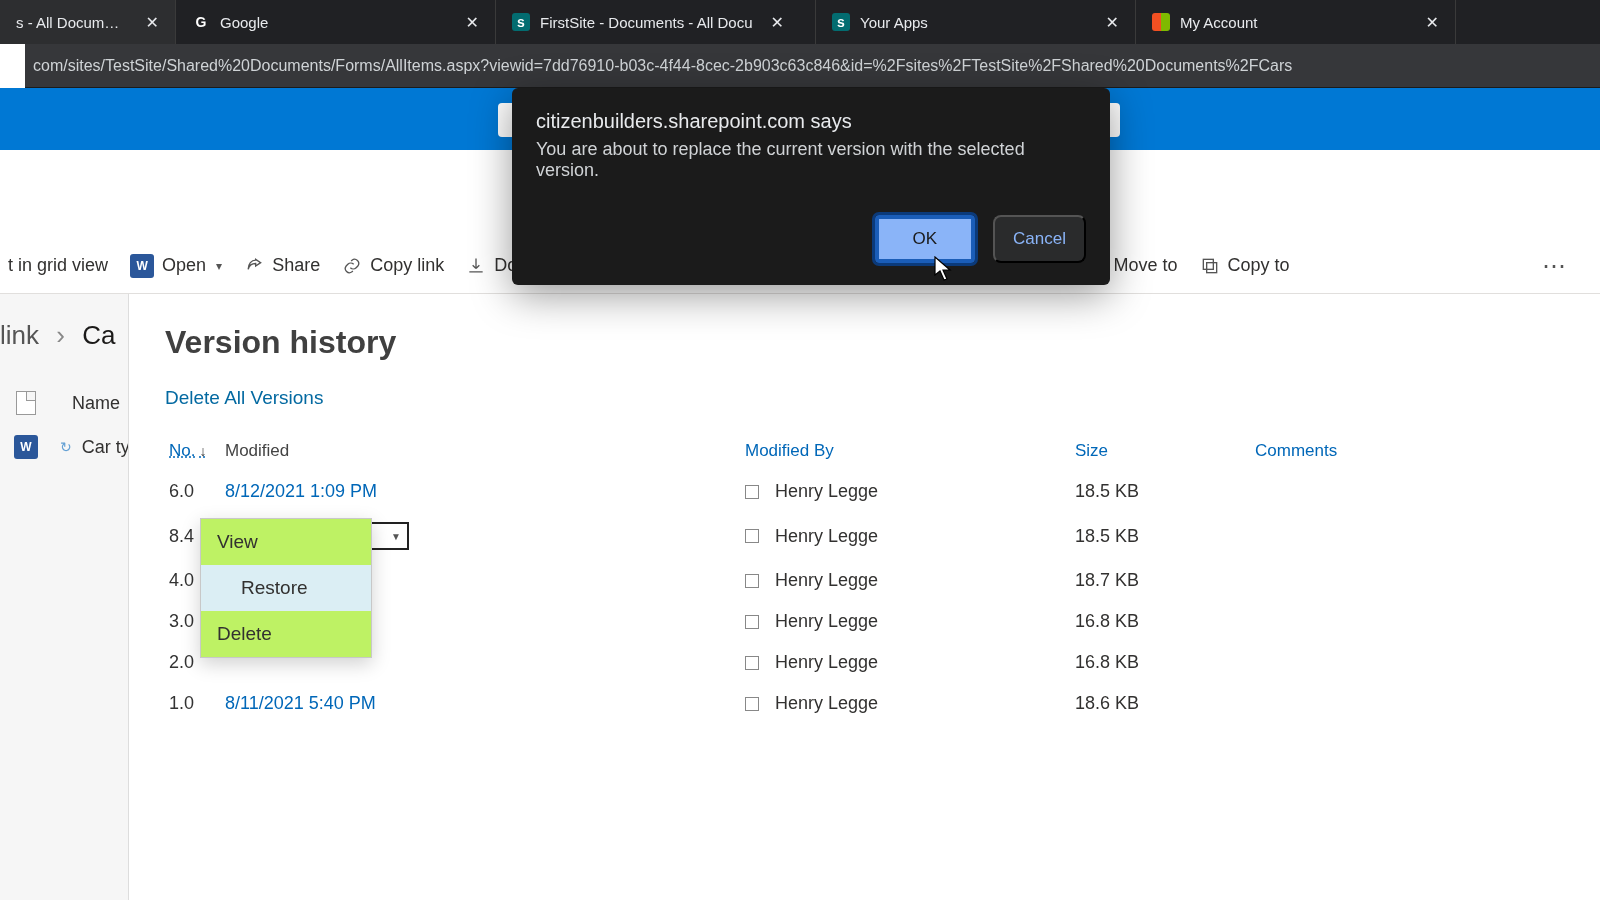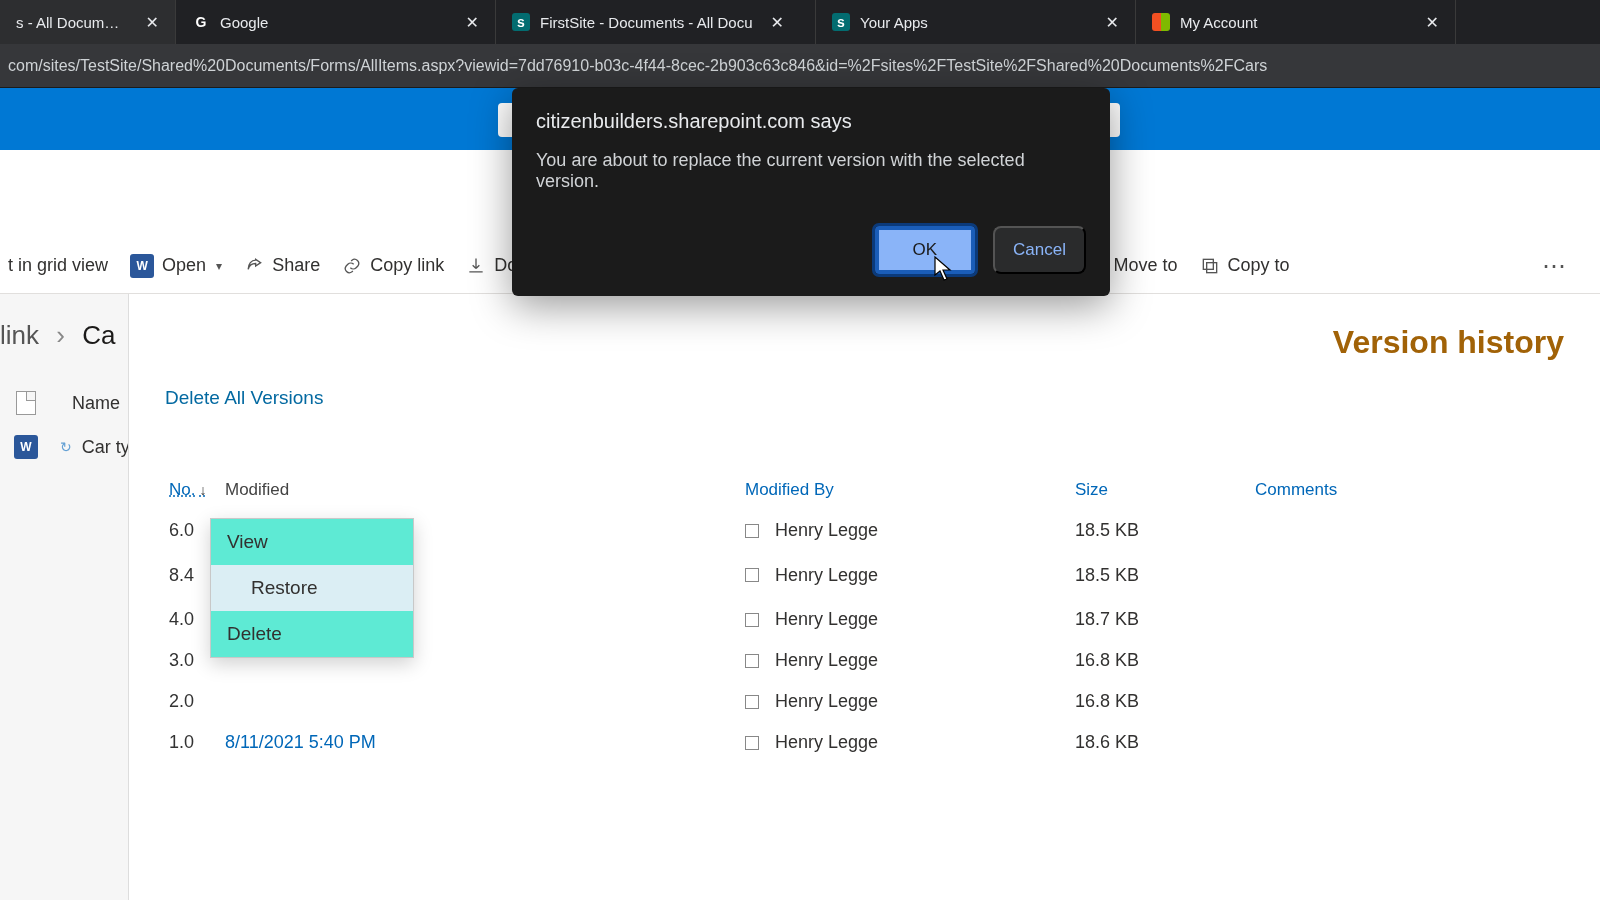--- a/index.html
+++ b/index.html
@@ -10,21 +10,21 @@
   .tab { display: flex; align-items: center; padding: 0 16px; gap: 10px; border-right: 1px solid #3a3a3a; position: relative; min-width: 0; }
   .tab.active { background: #2d2e30; }
   .tab .favicon { width: 18px; height: 18px; display: inline-flex; align-items: center; justify-content: center; font-size: 14px; font-weight: 700; border-radius: 3px; }
   .tab .label { white-space: nowrap; overflow: hidden; text-overflow: ellipsis; max-width: 260px; color: #e8eaed; }
   .tab .close { margin-left: 8px; font-size: 16px; color: #e8eaed; cursor: pointer; }
 
   .fav-sp { background: #036c70; color: #fff; }
   .fav-ms { background: linear-gradient(90deg,#f25022 0 50%,#7fba00 50% 100%); width:18px; height:18px; position:relative; }
 
   
-  .addr-bar { background: #36373a; height: 44px; color: #cfd3d6; display: flex; align-items: center; padding: 15px 8px; font-size: 16px; border-bottom:1px solid #1b1b1b;}
+  .addr-bar { background: #36373a; height: 44px; color: #cfd3d6; display: flex; align-items: center; padding: 15px 8px; font-size: 16px; border-bottom:1px solid #1b1b1b;margin-left:25px;}
   .addr-url { white-space: nowrap; overflow: hidden; }
 
   
   .suite-header { background: #0078d4; height: 62px; position: relative; }
   .search-pill { position: absolute; left: 498px; top: 15px; width: 622px; height: 34px; background:#fff; border-radius:4px; }
 
   .gap-white { background:#fff; height:88px; }
 
   
   .cmd-bar { height: 56px; display: flex; align-items: center; gap: 22px; padding: 0 8px; color:#323130; font-size:18px; border-bottom:1px solid #e1dfdd; background:#fff;}
@@ -40,42 +40,42 @@
   .breadcrumb .chv { color:#888; margin:0 10px; }
   .list-col-head { padding:40px 0 0 16px; display:flex; align-items:center; gap:36px; font-size:18px; color:#323130;}
   .doc-icon { width:20px; height:24px; background:#fff; border:1px solid #999; position:relative; }
   .doc-icon::after{content:""; position:absolute; top:0; right:0; width:8px; height:8px; background:#f6f6f6; border-left:1px solid #999; border-bottom:1px solid #999;}
   .list-row { padding:20px 0 0 14px; display:flex; align-items:center; gap:28px; font-size:18px; color:#323130; }
   .word-icon { width:24px; height:24px; background:#2b579a; border-radius:3px; display:inline-flex; align-items:center; justify-content:center; color:#fff; font-weight:700; font-size:12px;}
   .ref-icn { font-size:14px; color:#64a0d4; margin-right:-18px; margin-left:-6px;}
 
   
   .vh-panel { position:absolute; left:128px; top:0; right:0; bottom:0; background:#fff; border-left:1px solid #ddd; padding:30px 36px 0 36px;}
-  .vh-title { font-size:32px; font-weight:600; color:#a16207; margin-bottom:26px;text-align:right;}
+  .vh-title { font-size:32px; font-weight:600; color:#404040; margin-bottom:26px;}
   .vh-delall { color:#0369a1; font-size:19px; margin-bottom:24px; display:inline-block;}
-  .vh-table { width:100%; border-collapse:collapse; font-size:18px; color:#323130;margin-top:39px;}
+  .vh-table { width:100%; border-collapse:collapse; font-size:18px; color:#323130;}
   .vh-table th { text-align:left; font-weight:400; color:#0067b8; padding:8px 4px 10px; font-size:17px;}
   .vh-table th.no { color:#0067b8; text-decoration:underline dotted; }
   .vh-table th.mod { color:#444;}
   .vh-table td { padding:10px 4px; vertical-align:middle;}
   .vh-table .num { color:#333;}
   .vh-table .date { color:#0067b8;}
   .vh-table .user-cell { display:flex; align-items:center; gap:16px;}
   .vh-chk { width:14px; height:14px; border:1px solid #888; display:inline-block;}
   .sort-arrow{font-size:14px; color:#333; margin-left:4px;}
 
   .vh-dd-box { border:2px solid #222; width:184px; height:28px; background:#fff; position:relative; display:inline-flex; align-items:center; justify-content:flex-end; padding-right:6px; color:#555;}
   .vh-dd-box::after{ content:"▼"; font-size:10px;}
-  .vh-ctx { position:absolute; left:210px; top:630px; width:204px; background:#5eead4; border:1px solid #c8c8c8; box-shadow:0 6px 18px rgba(0,0,0,.18); z-index:5;}
+  .vh-ctx { position:absolute; left:200px; top:630px; width:172px; background:#bef264; border:1px solid #c8c8c8; box-shadow:0 6px 18px rgba(0,0,0,.18); z-index:5;}
   .vh-ctx-item { padding:12px 16px; font-size:19px; color:#323130;}
   .vh-ctx-item.hover { background:#dbeef4;padding-left:40px; }
 
   
   .alert { position:absolute; left:512px; top:88px; width:598px; background:#1b1b1b; color:#e8eaed; border-radius:6px; padding:22px 24px 22px 24px; z-index:50; box-shadow:0 10px 40px rgba(0,0,0,.4);}
-  .alert-origin { font-size:20px; margin-bottom:17px;}
+  .alert-origin { font-size:20px; margin-bottom:6px;}
   .alert-msg { font-size:18px; color:#d0d3d6; margin-bottom:34px;}
   .alert-btns { display:flex; justify-content:flex-end; gap:18px; }
   .alert-ok { padding:10px 34px; background:#8ab4f8; color:#1b1b1b; border:4px solid #1a5db8; border-radius:4px; font-size:17px; outline:3px solid #0b3a7a;}
   .alert-cancel { padding:10px 18px; background:#2a2b2c; color:#8ab4f8; border-radius:8px; font-size:17px;}
 
   .cursor { position:absolute; left:934px; top:256px; z-index:60; pointer-events:none;}
   .cursor svg{width:20px;height:26px;}
 </style>
 </head>
 <body>

